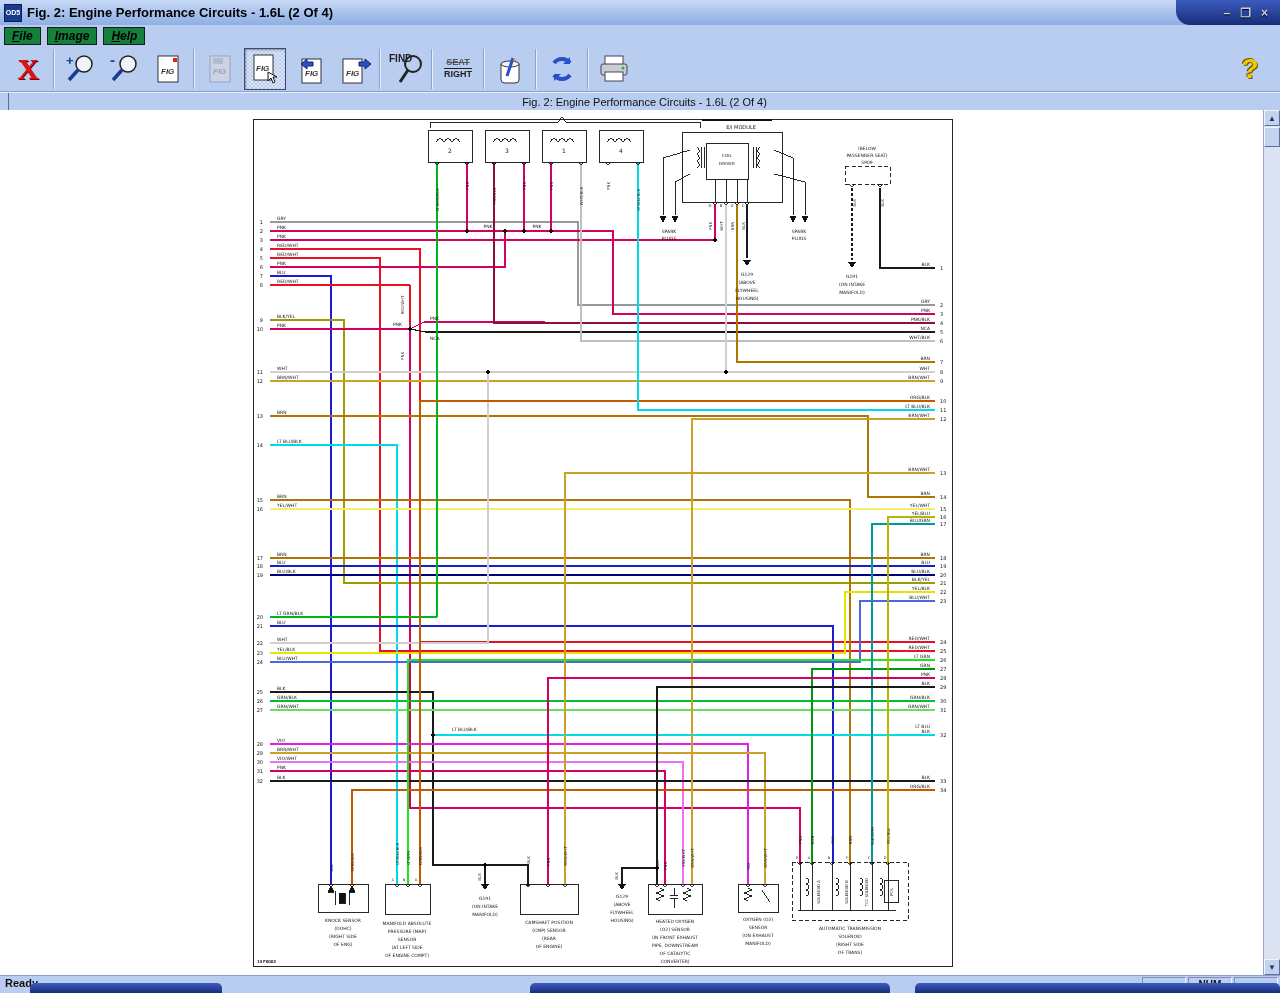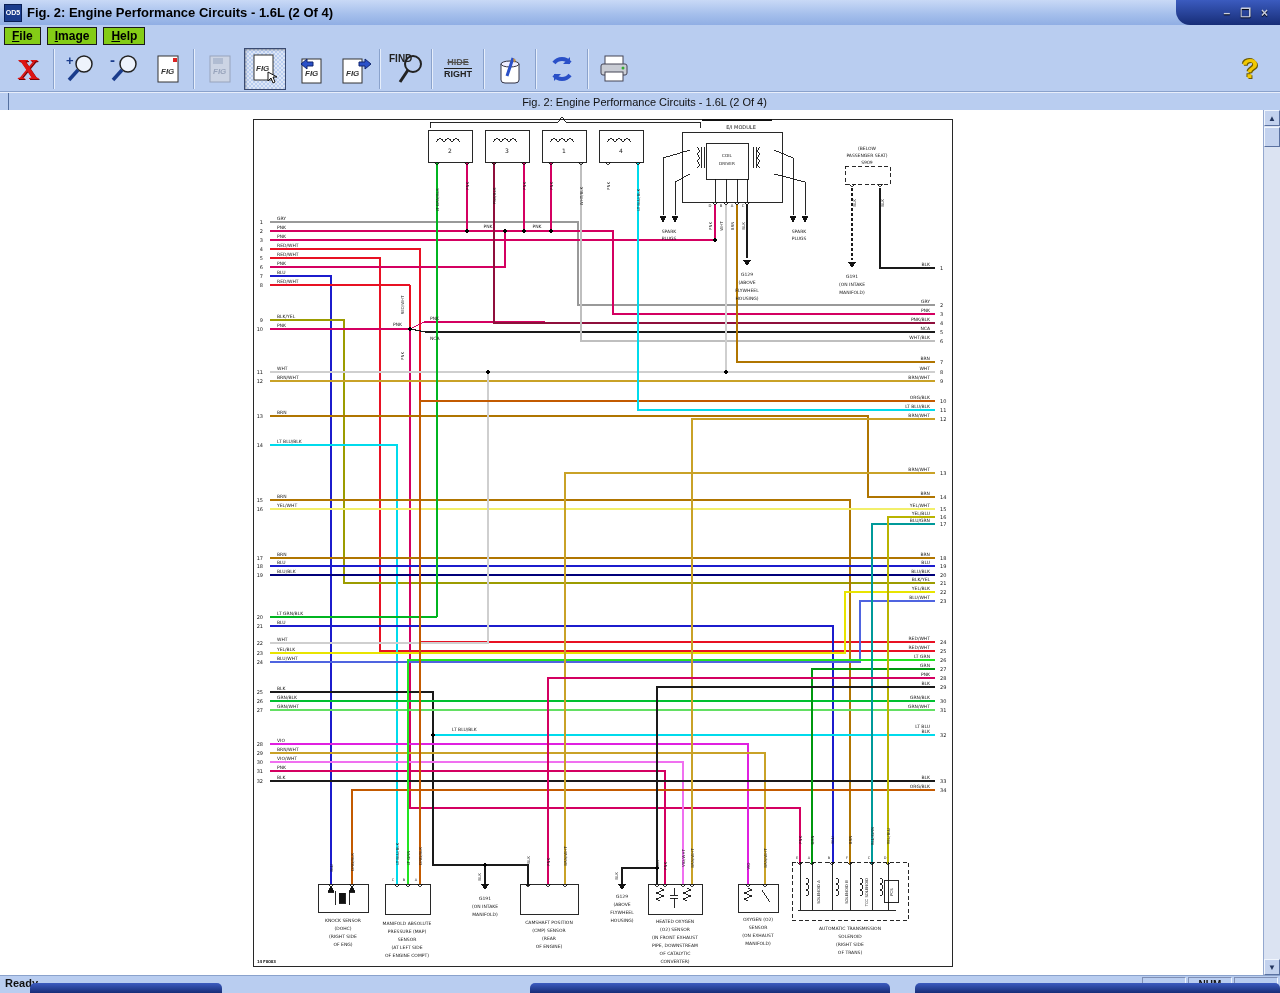--- a/index.html
+++ b/index.html
@@ -15,21 +15,21 @@
   .title{font-size:13px;font-weight:bold;color:#000;}
   .win-controls{position:absolute;right:0;top:0;height:25px;width:104px;
     background:linear-gradient(180deg,#3b5bbf,#172d77);border-bottom-left-radius:14px;
     display:flex;align-items:center;justify-content:flex-end;gap:10px;padding-right:12px;box-sizing:border-box;}
   .wbtn{color:#c9cede;font-size:12px;font-weight:bold;line-height:12px;cursor:default;
     text-shadow:0 1px 1px #000;}
   
   .menubar{position:absolute;left:0;top:25px;width:1280px;height:21px;
     background:#b9cdf0;display:flex;align-items:center;gap:6px;padding-left:4px;}
   .menu-item{font-size:12px;font-weight:bold;padding:0 7px;height:16px;line-height:16px;
-    border:1px solid #1a1a1a;background:#84cc16;}
+    border:1px solid #1a1a1a;background:#15803d;font-style:italic;}
   .menu-item u{text-decoration:underline;}
   
   .toolbar{position:absolute;left:0;top:46px;width:1280px;height:46px;background:#b9cdf0;
     border-bottom:1px solid #8aa2cc;display:flex;align-items:center;padding-left:6px;box-sizing:border-box;}
   .tbtn{width:40px;height:40px;margin:0 2px;display:flex;align-items:center;justify-content:center;
     position:relative;flex:none;}
   .tbtn.active{border:1px solid #3a4a70;
     background:repeating-conic-gradient(#dde6f6 0% 25%,#b9cdf0 0% 50%) 0 0/4px 4px;
     box-shadow:inset 1px 1px 2px rgba(0,0,0,.35);}
   .tsep{width:0;height:40px;border-left:1px solid #8aa2cc;border-right:1px solid #e6eefb;
@@ -148,21 +148,21 @@
     <div class="tbtn">
       <svg width="38" height="38" viewBox="0 0 38 38">
         <text x="2" y="12" font-size="10" font-weight="bold" fill="#222">FIND</text>
         <circle cx="26" cy="14" r="8" fill="none" stroke="#222" stroke-width="2"></circle>
         <line x1="21" y1="20" x2="13" y2="32" stroke="#222" stroke-width="3"></line>
       </svg>
     </div>
     <div class="tsep"></div>
     <div class="tbtn">
       <div class="hideshow">
-        <div class="hs-hide">HIDE</div>
+        <div class="hs-hide">SEAT</div>
         <div style="border-top:1px solid #222;">RIGHT</div>
       </div>
     </div>
     <div class="tsep"></div>
     <div class="tbtn">
       <svg width="34" height="34" viewBox="0 0 34 34">
         <path d="M8,12 h18 v16 a4,3 0 0 1 -4,3 h-10 a4,3 0 0 1 -4,-3 z" fill="#fff" stroke="#334"></path>
         <ellipse cx="17" cy="12" rx="9" ry="3" fill="#eef" stroke="#334"></ellipse>
         <line x1="20" y1="6" x2="14" y2="24" stroke="#2a50c8" stroke-width="3"></line>
         <path d="M20,6 l3,2 -2,3 z" fill="#c89040"></path>

